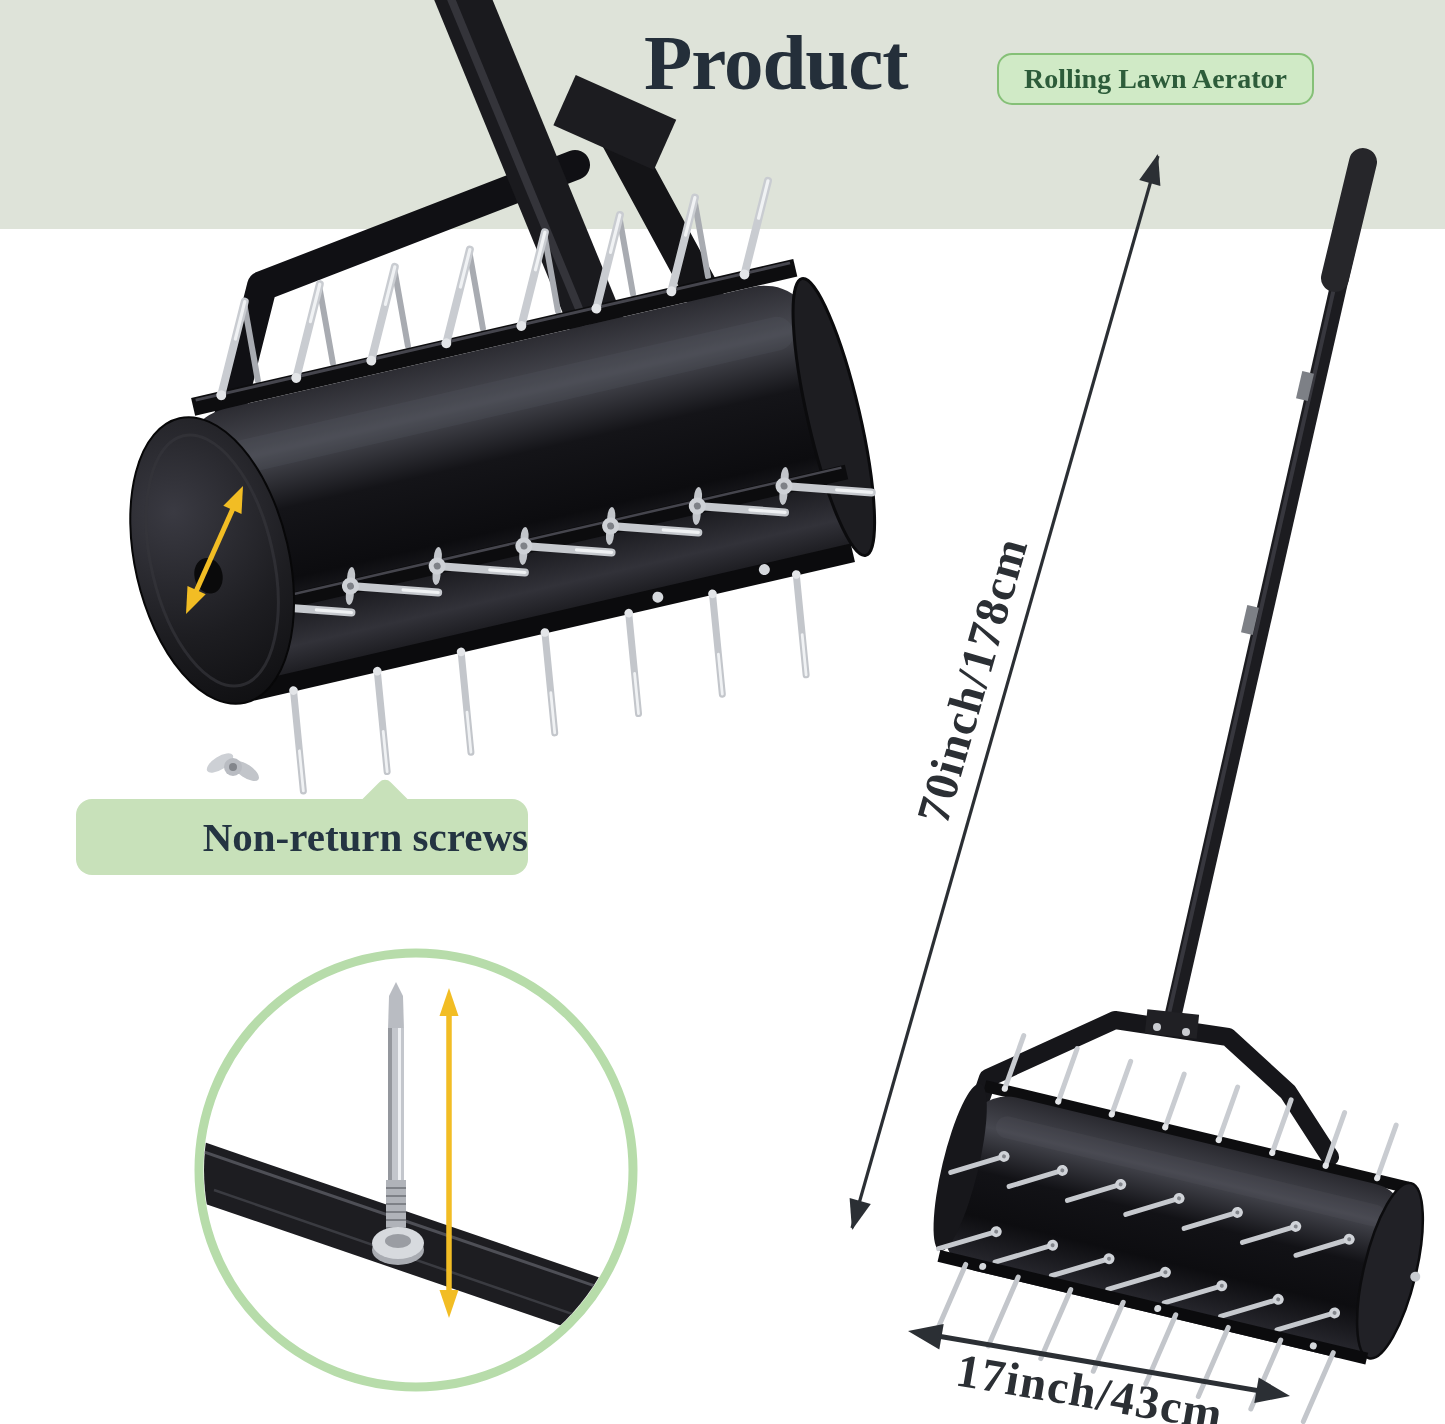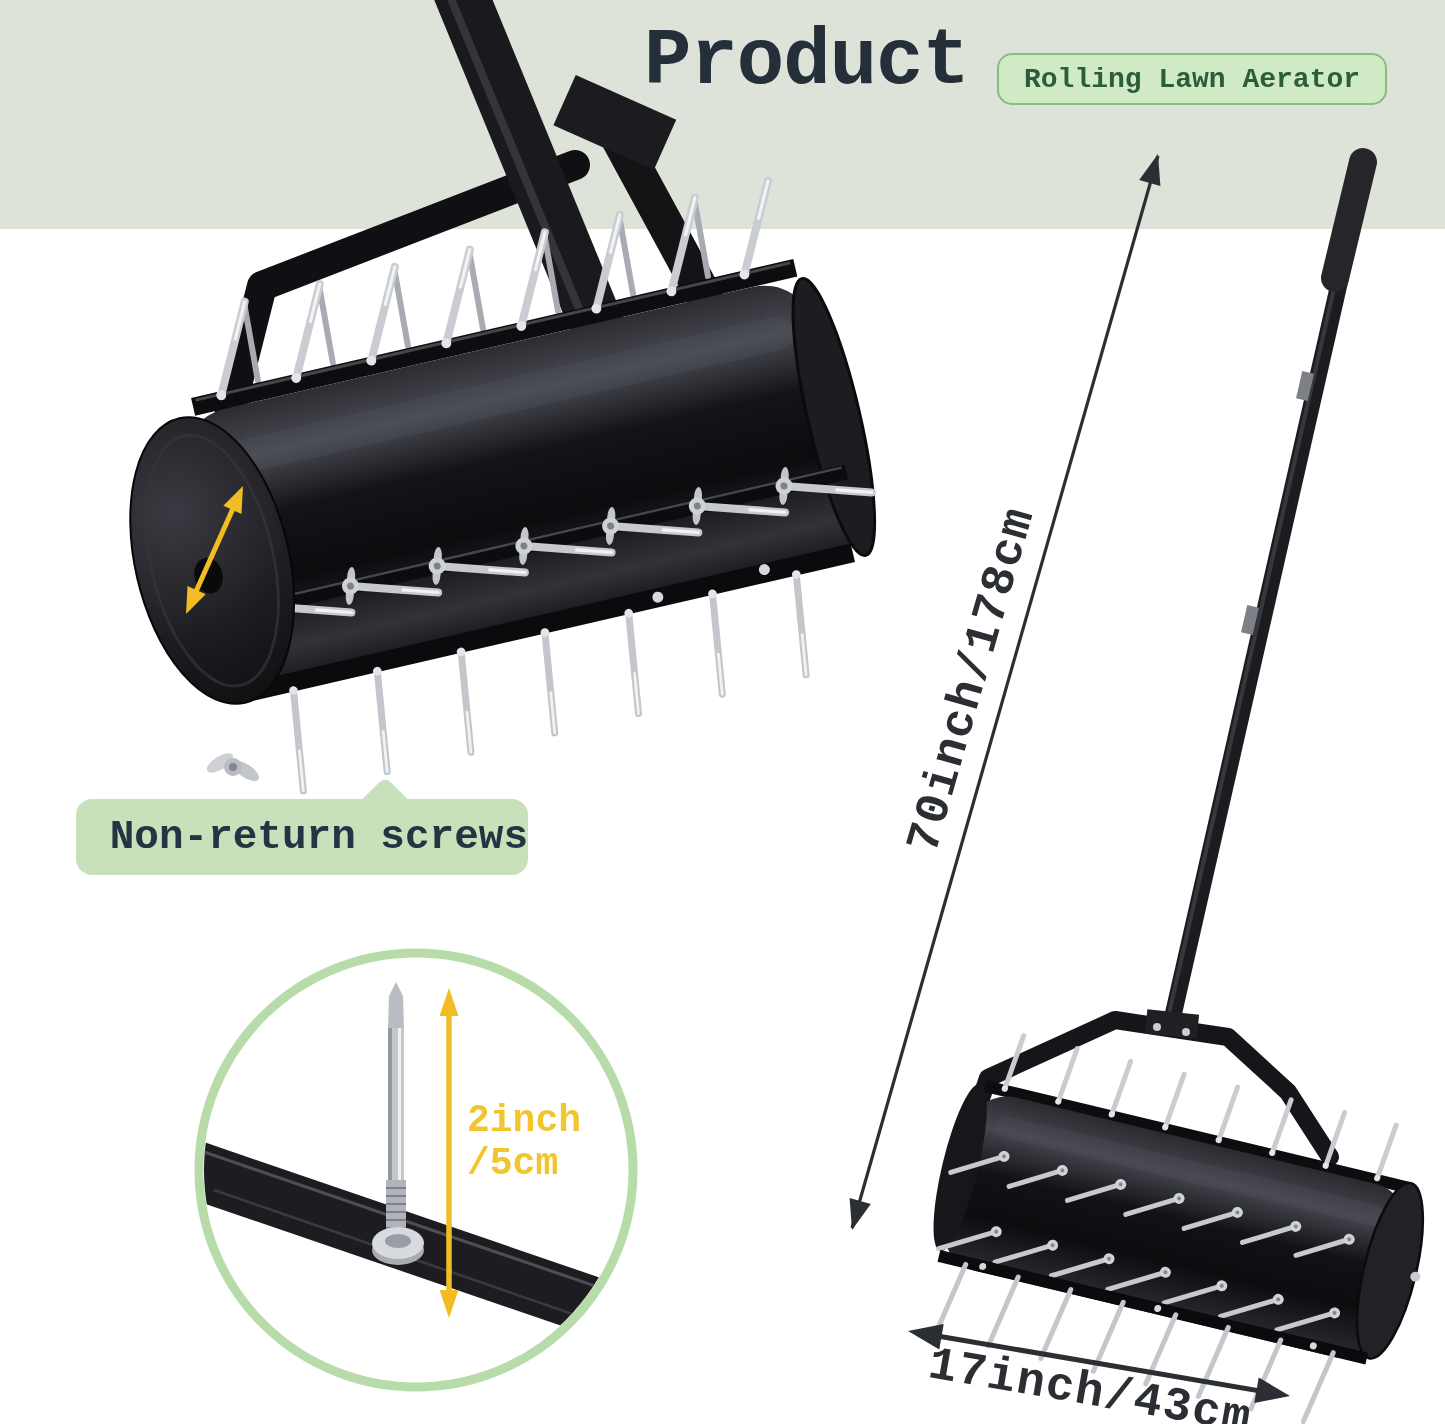--- a/index.html
+++ b/index.html
@@ -4,21 +4,21 @@
 <style>
   :root{
     --banner-bg:#dee3d9; --title-ink:#242f3a;
     --badge-bg:#d0eac6; --badge-border:#85c077; --badge-ink:#2d5c3a;
     --callout-green-bg:#c8e1ba; --callout-ink:#243442;
     --accent-yellow:#f2c52e; --arrow-yellow:#f2bd24;
     --dimension-ink:#2b2f34; --inset-ring:#b7dcaa;
   }
   *{margin:0;padding:0;box-sizing:border-box}
   html,body{width:1445px;height:1424px;background:#fff;overflow:hidden}
-  .stage{position:relative;width:1445px;height:1136px;font-family:Liberation Mono, monospace}
+  .stage{position:relative;width:1445px;height:1136px;font-family:Liberation Serif, serif}
   .banner{position:absolute;left:0;top:0;width:1445px;height:229px;background:var(--banner-bg);z-index:1}
   svg.scene{position:absolute;left:0;top:0;z-index:2}
   .label{position:absolute;z-index:3}
   .title{left:644px;top:24px;font-size:79px;font-weight:800;line-height:77px;letter-spacing:-1px;color:var(--title-ink)}
   .badge{left:997px;top:53px;height:52px;display:flex;align-items:center;padding:13px 25px;background:var(--badge-bg);border:2px solid var(--badge-border);border-radius:15px;font-size:28px;font-weight:700;color:var(--badge-ink);white-space:nowrap}
   .ylabel{font-weight:800;color:var(--accent-yellow);line-height:1.12}
   .diam{left:62px;top:596px;font-size:39px}
   .spikelen{left:467px;top:1100px;font-size:38px}
   .greenbox{left:76px;top:799px;width:452px;height:76px;background:var(--callout-green-bg);border-radius:16px;display:flex;align-items:center;justify-content:flex-end;font-size:41px;font-weight:800;color:var(--callout-ink)}
   .greenbox::before{content:"";position:absolute;top:-15px;left:291px;width:36px;height:36px;background:var(--callout-green-bg);border-radius:8px 0 0 0;transform:rotate(45deg)}
@@ -347,21 +347,17 @@
     <div>Product</div>
   </div>
 
   <div class="label badge">Rolling Lawn Aerator</div>
 
 
   <div class="label greenbox">
     <span>Non-return screws</span>
   </div>
 
-  <div class="label ylabel spikelen">
-    <div>2inch</div>
-    <div>/5cm</div>
-  </div>
 
   <div class="label dimlabel d70">70inch/178cm</div>
   <div class="label dimlabel d17">17inch/43cm</div>
 
 </div>
 
 </body></html>

